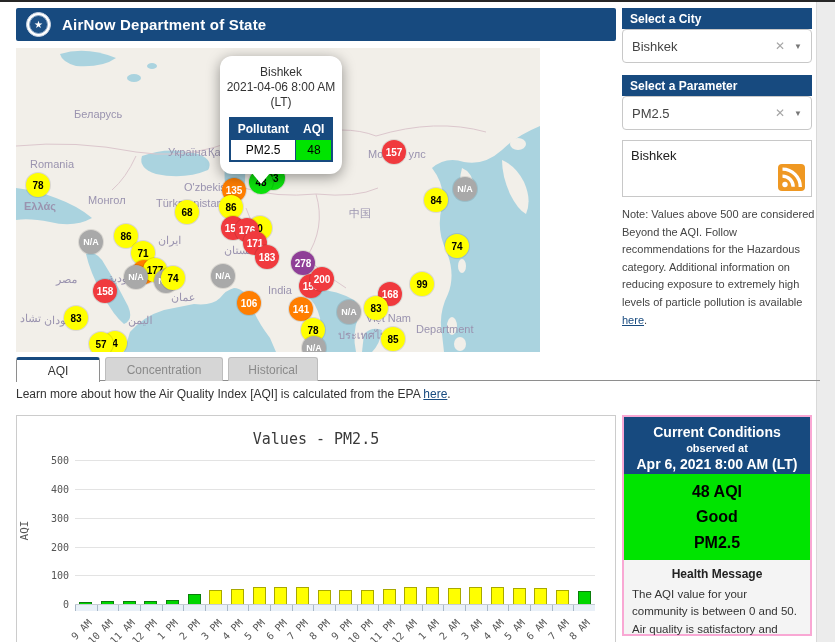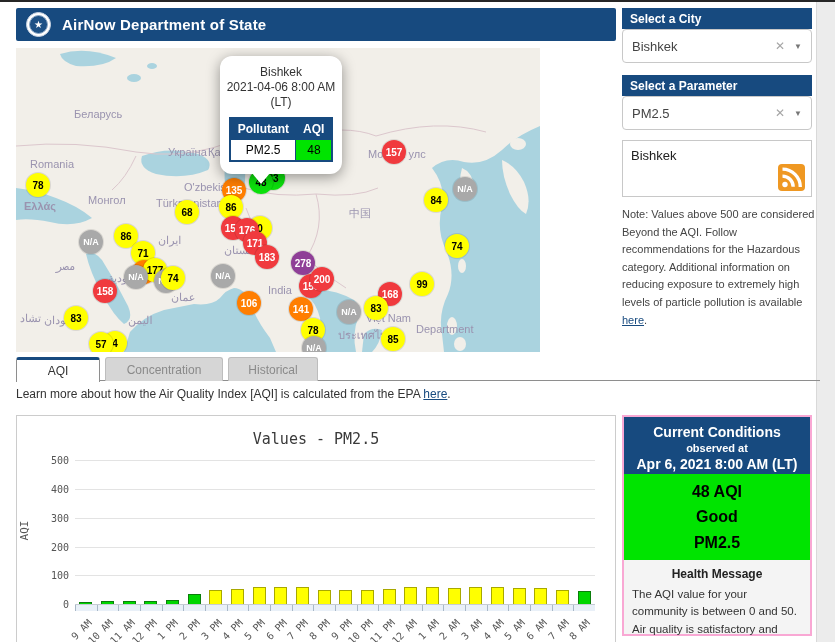--- a/index.html
+++ b/index.html
@@ -155,21 +155,21 @@
       <span class="map-label" style="left: 58px; top: 60px;">Беларусь</span>
       <span class="map-label" style="left: 152px; top: 98px;">Україна</span>
       <span class="map-label" style="left: 14px; top: 110px;">Romania</span>
       <span class="map-label" style="left: 8px; top: 152px; font-weight: bold;">Ελλάς</span>
       <span class="map-label" style="left: 72px; top: 146px;">Монгол</span>
       <span class="map-label" style="left: 192px; top: 98px;">Қазақстан</span>
       <span class="map-label" style="left: 168px; top: 133px;">O'zbekiston</span>
       <span class="map-label" style="left: 140px; top: 149px;">Türkmenistan</span>
       <span class="map-label" style="left: 142px; top: 186px;">ايران</span>
       <span class="map-label" style="left: 208px; top: 196px;">پاکستان</span>
-      <span class="map-label" style="left: 40px; top: 212px; font-family: Liberation Mono, monospace;">مصر</span>
+      <span class="map-label" style="left: 40px; top: 225px;">مصر</span>
       <span class="map-label" style="left: 92px; top: 224px;">السعودية</span>
       <span class="map-label" style="left: 155px; top: 243px;">عمان</span>
       <span class="map-label" style="left: 112px; top: 266px;">اليمن</span>
       <span class="map-label" style="left: 4px; top: 264px;">تشاد</span>
       <span class="map-label" style="left: 28px; top: 266px;">السودان</span>
       <span class="map-label" style="left: 252px; top: 236px;">India</span>
       <span class="map-label" style="left: 333px; top: 158px;">中国</span>
       <span class="map-label" style="left: 352px; top: 100px;">Монгол улс</span>
       <span class="map-label" style="left: 350px; top: 264px;">Việt Nam</span>
       <span class="map-label" style="left: 400px; top: 275px;">Department</span>

